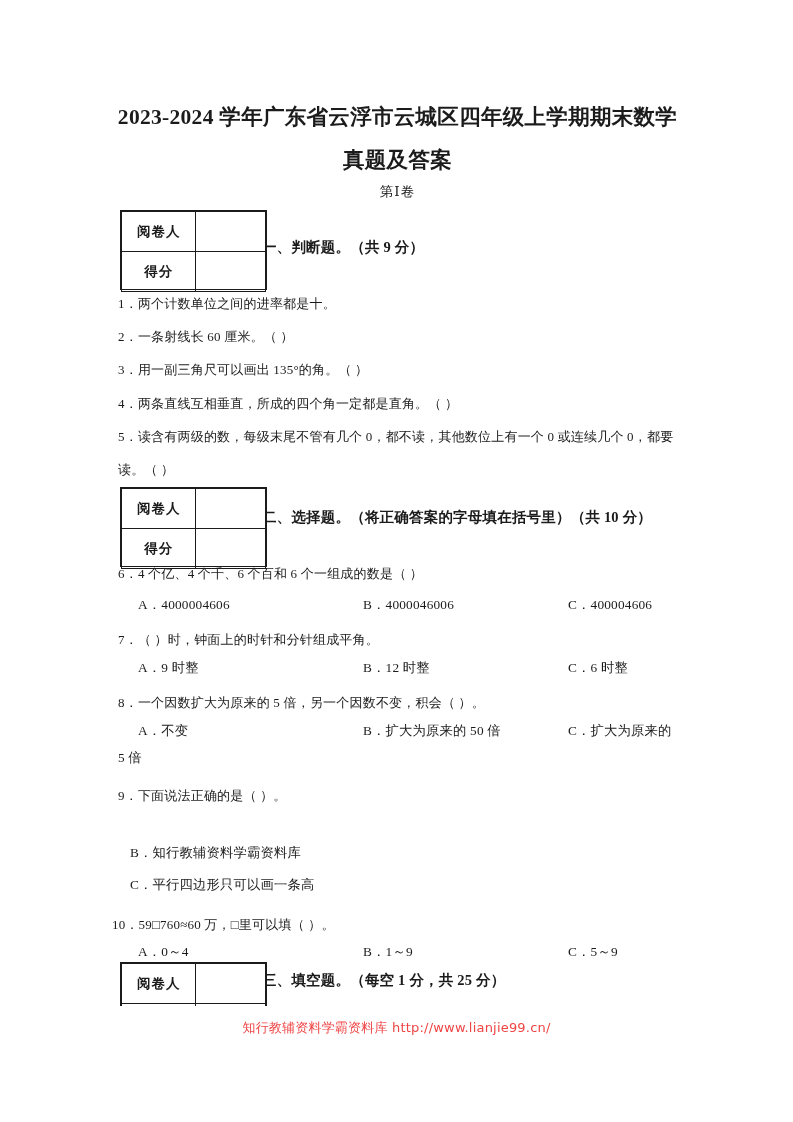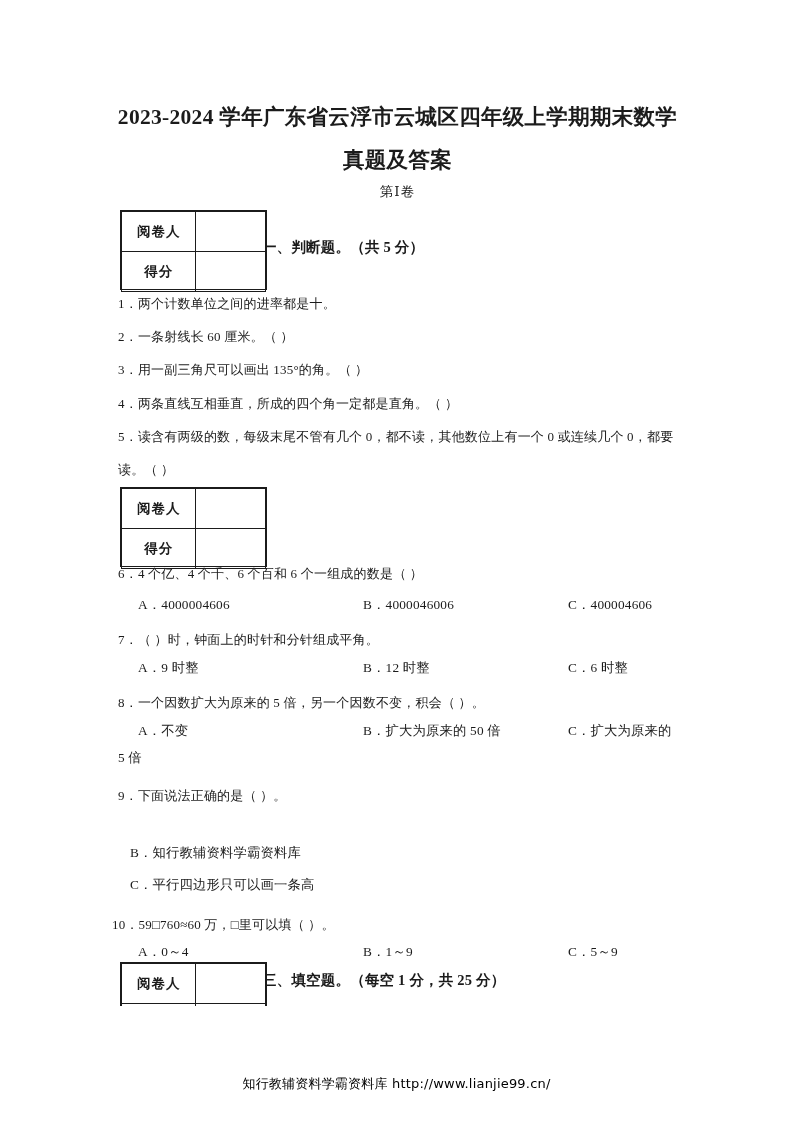--- a/index.html
+++ b/index.html
@@ -125,25 +125,25 @@
     left: 130px;
     font-size: 13.3px;
     white-space: nowrap;
     letter-spacing: 0.2px;
   }
 
   
   .footer {
     position: absolute;
     left: 0;
-    top: 1075px;
+    top: 1019px;
     width: 793px;
     text-align: center;
     font-size: 13px;
-    color: #000000;
+    color: #ef4444;
     font-family: "DejaVu Sans", "Liberation Sans", sans-serif;
     letter-spacing: 0.2px;
   }
 
   
   .clip-bottom {
     position: absolute;
     left: 0;
     top: 962px;
     width: 793px;
@@ -172,21 +172,21 @@
         <td class="blank"></td>
       </tr>
       <tr>
         <td class="label">得分</td>
         <td class="blank"></td>
       </tr>
     </tbody>
       </table>
   </div>
 
-  <div class="section-head" style="left:262px; top:238px;">一、判断题。（共 5 分）</div>
+  <div class="section-head" style="left:262px; top:238px;">一、判断题。（共 9 分）</div>
 
   <div class="q" style="left:118px; top:287px;">
     <span class="qnum">1．</span><span>两个计数单位之间的进率都是十。</span>
   </div>
 
   <div class="q" style="left:118px; top:320px;">
     <span class="qnum">2．</span><span>一条射线长 60 厘米。（        ）</span>
   </div>
 
   <div class="q" style="left:118px; top:353px;">
@@ -209,20 +209,21 @@
         <td class="blank"></td>
       </tr>
       <tr>
         <td class="label">得分</td>
         <td class="blank"></td>
       </tr>
     </tbody>
       </table>
   </div>
 
+  <div class="section-head" style="left:262px; top:508px;">二、选择题。（将正确答案的字母填在括号里）（共 10 分）</div>
 
   <div class="q" style="left:118px; top:557px;">
     <span class="qnum">6．</span><span>4 个亿、4 个千、6 个百和 6 个一组成的数是（        ）</span>
   </div>
   <div class="opts" style="left:118px; top:590px;">
     <span class="opt opt-a">A．4000004606</span>
     <span class="opt opt-b">B．4000046006</span>
     <span class="opt opt-c">C．400004606</span>
   </div>
 

